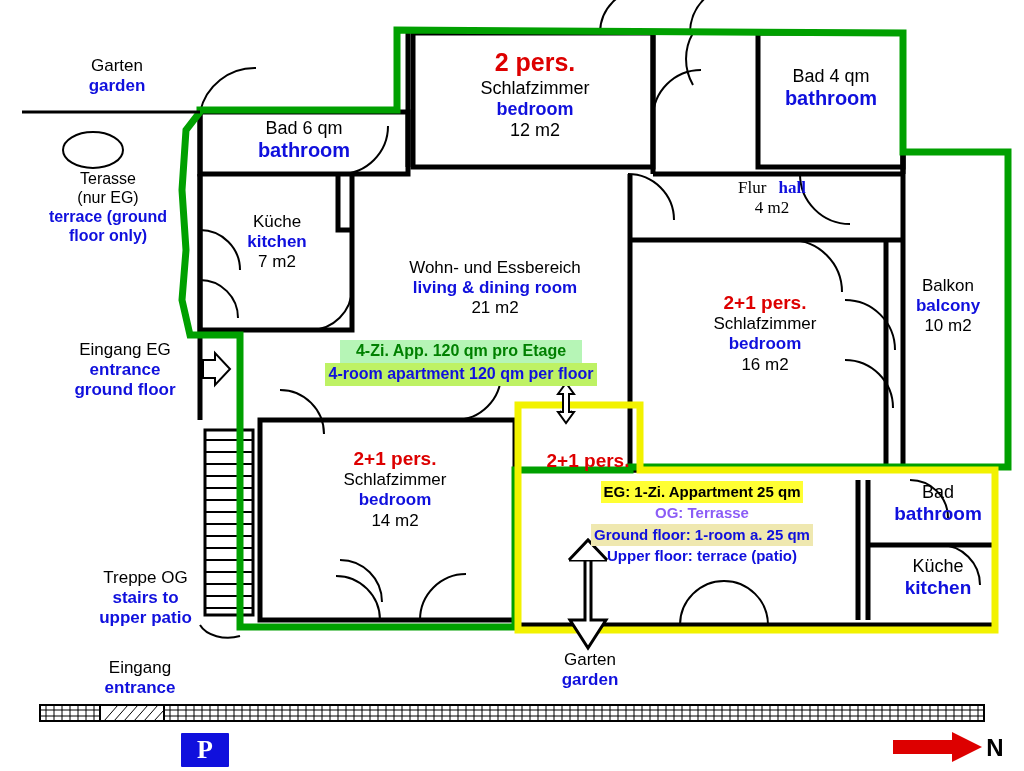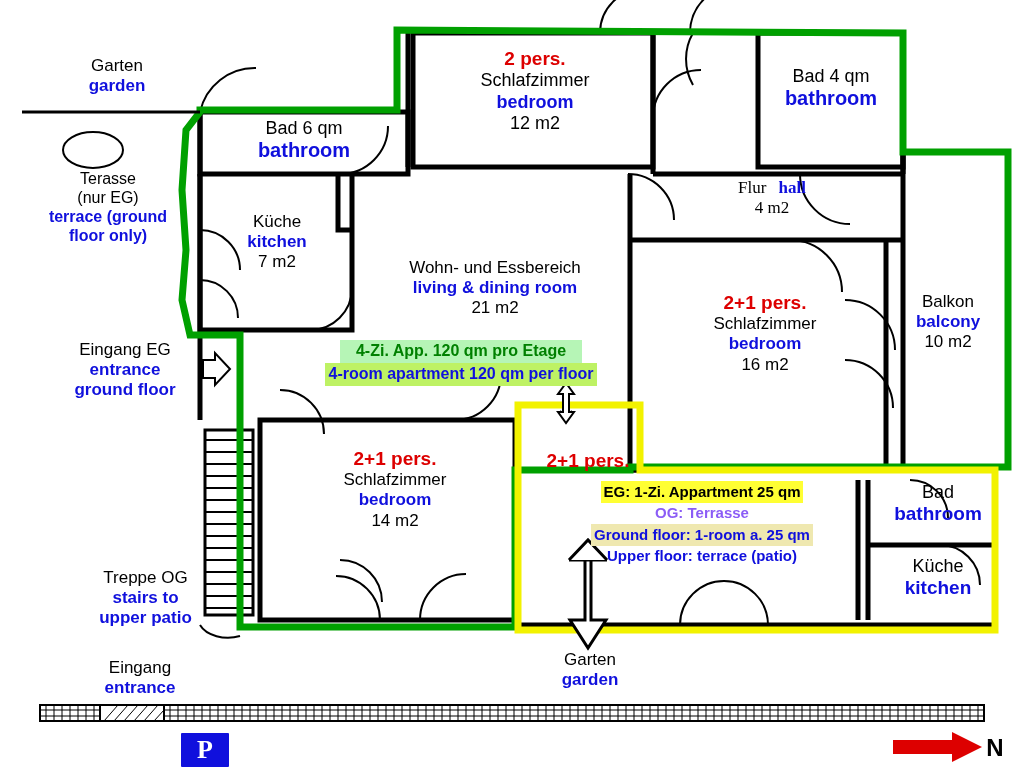--- a/index.html
+++ b/index.html
@@ -270,21 +270,21 @@
   </div>
 
   <div class="lbl" style="left:18px;top:170px;width:180px;font-size:16px;">
     <div class="de">Terasse</div>
     <div class="de">(nur EG)</div>
     <div class="en">terrace (ground</div>
     <div class="en">floor only)</div>
   </div>
 
   <div class="lbl" style="left:440px;top:48px;width:190px;font-size:18px;">
-    <div class="red" style="font-size:19px;text-align:center;">2 pers.</div>
+    <div class="red" style="font-size:25px;text-align:center;">2 pers.</div>
     <div class="de">Schlafzimmer</div>
     <div class="en">bedroom</div>
     <div class="sz">12 m2</div>
   </div>
 
   <div class="lbl" style="left:758px;top:66px;width:146px;font-size:18px;">
     <div class="de">Bad 4 qm</div>
     <div class="en" style="font-size:20px;">bathroom</div>
   </div>
 
@@ -313,21 +313,21 @@
     <div class="sz">4 m2</div>
   </div>
 
   <div class="lbl" style="left:655px;top:292px;width:220px;font-size:17px;">
     <div class="red" style="font-size:19px;">2+1 pers.</div>
     <div class="de">Schlafzimmer</div>
     <div class="en">bedroom</div>
     <div class="sz">16 m2</div>
   </div>
 
-  <div class="lbl" style="left:893px;top:292px;width:110px;font-size:17px;">
+  <div class="lbl" style="left:893px;top:276px;width:110px;font-size:17px;">
     <div class="de">Balkon</div>
     <div class="en">balcony</div>
     <div class="sz">10 m2</div>
   </div>
 
   <div class="lbl" style="left:50px;top:340px;width:150px;font-size:17px;">
     <div class="de">Eingang EG</div>
     <div class="en">entrance</div>
     <div class="en">ground floor</div>
   </div>

